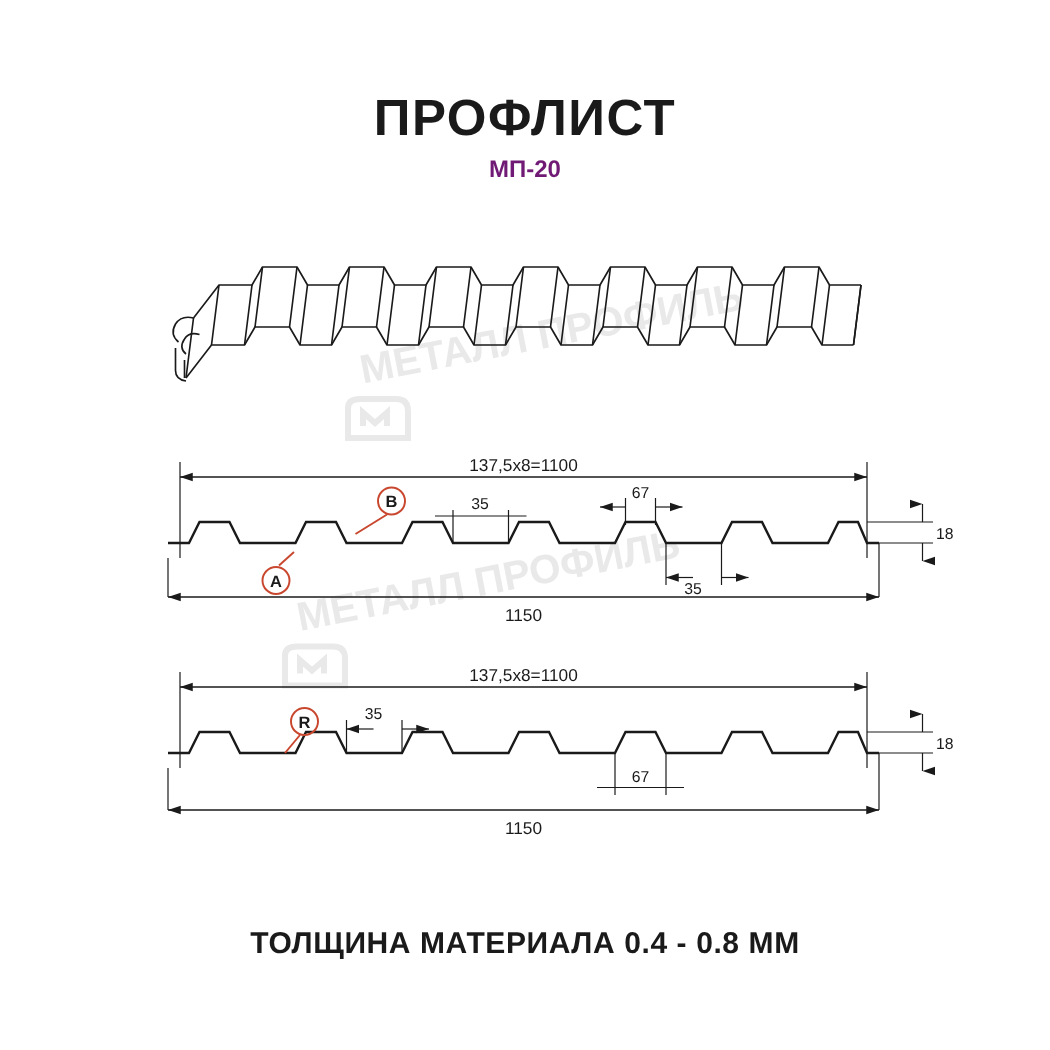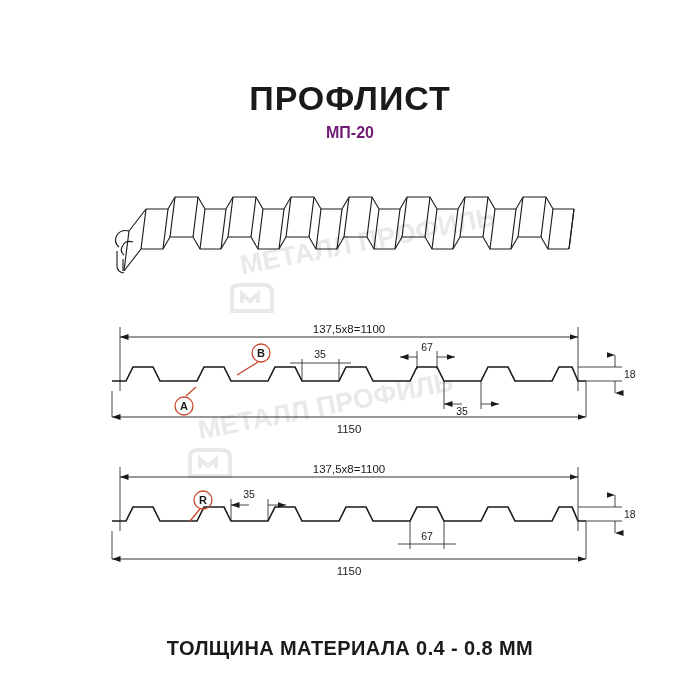--- a/index.html
+++ b/index.html
@@ -12,21 +12,20 @@
     height: 700px;
     font-family: "Liberation Sans", sans-serif;
     color: #111111;
     position: relative;
     overflow: hidden;
   }
   .page {
     position: relative;
     width: 700px;
     height: 528px;
-    margin-top: 19px;
   }
   .title {
     position: absolute;
     left: 0;
     top: 60px;
     width: 700px;
     text-align: center;
     font-size: 34px;
     font-weight: bold;
     letter-spacing: 1px;

